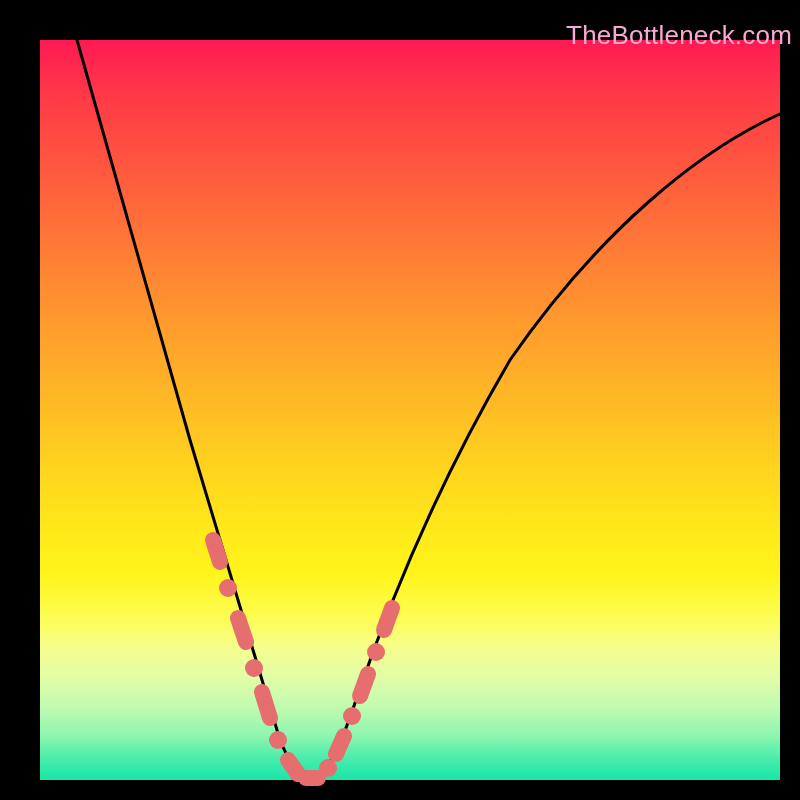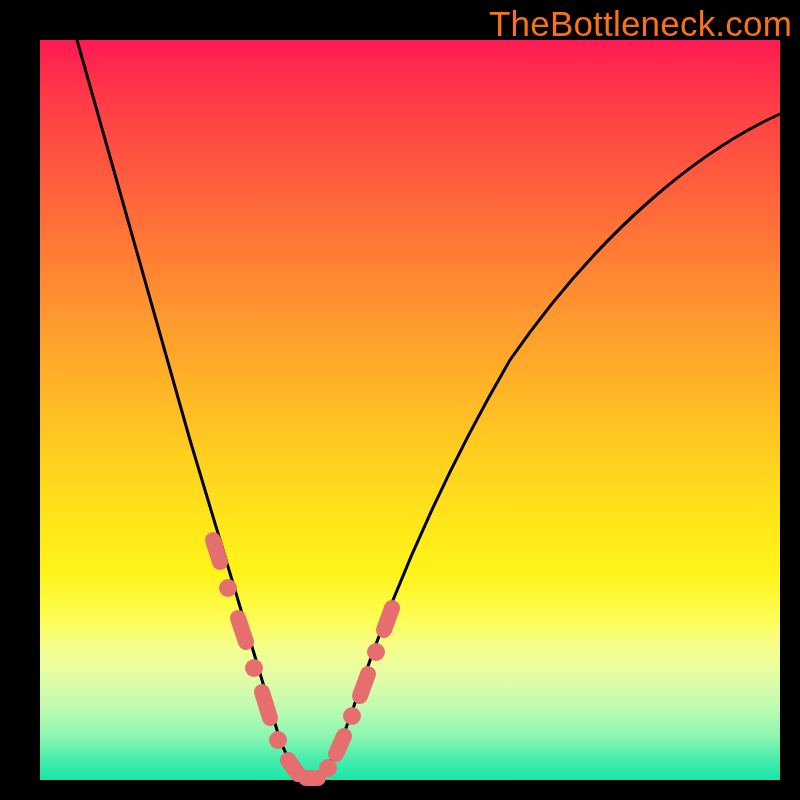--- a/index.html
+++ b/index.html
@@ -37,24 +37,24 @@
       #f6fe8c 82%,
       #e3fda6 86%,
       #c1fbb0 90%,
       #8ef6b0 94%,
       #4bedad 97%,
       #18e6a8 100%
     );
   }
   .watermark {
     position: absolute;
-    top: 4px;
+    top: 20px;
     right: 8px;
-    color: #f97316;
-    font-size: 35px;
+    color: #f9a8d4;
+    font-size: 26px;
     font-weight: 400;
     letter-spacing: 0.2px;
     user-select: none;
   }
   svg.curve {
     position: absolute;
     left: 0; top: 0;
     width: 740px; height: 740px;
     overflow: visible;
   }

